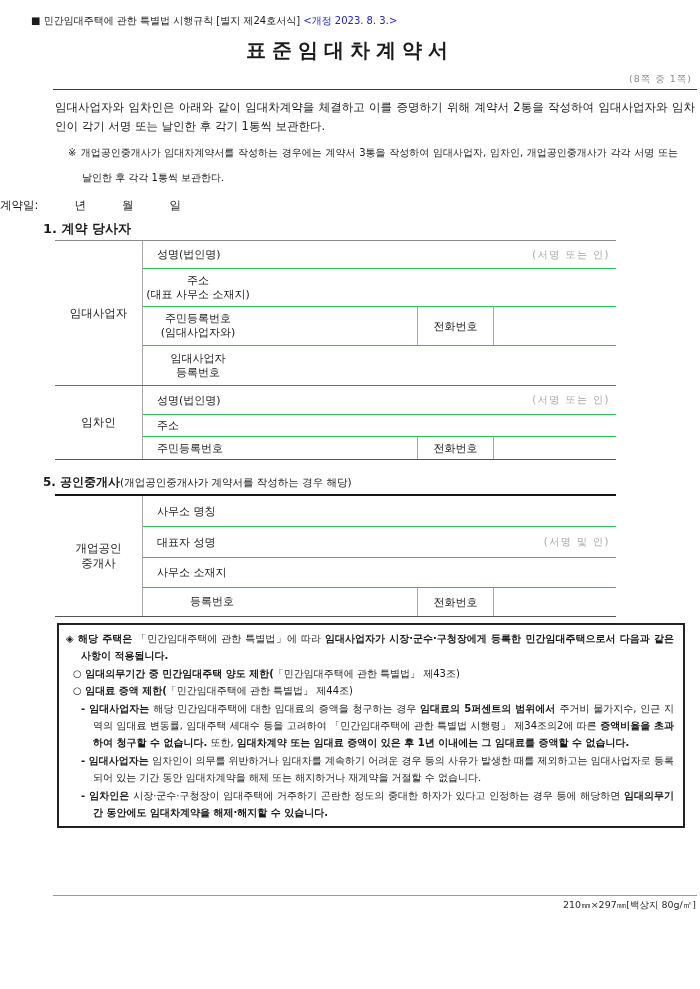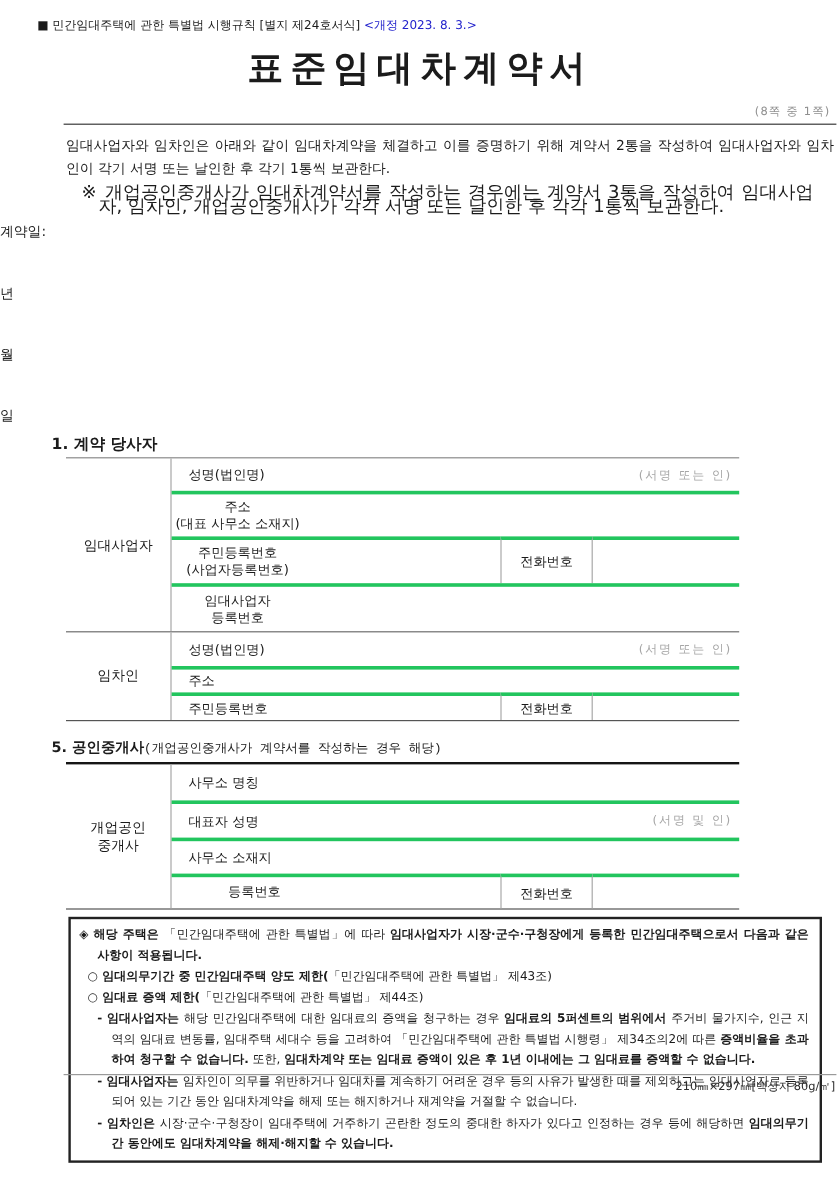--- a/index.html
+++ b/index.html
@@ -3,45 +3,45 @@
 <meta charset="utf-8">
 <style>
   html,body { margin:0; padding:0; background:#fff; }
   .page {
     width:700px; height:989px; position:relative; background:#ffffff;
     color:#1b1b1b; font-family:"DejaVu Sans","Liberation Sans",sans-serif;
     overflow:hidden;
   }
   .hdr { margin:14px 0 0 31px; font-size:10px; white-space:nowrap; }
   .hdr .blue { color:#2222cc; }
-  .title { margin-top:9px; text-align:center; font-size:30px; font-weight:bold; letter-spacing:6px; }
+  .title { margin-top:9px; text-align:center; font-size:20px; font-weight:bold; letter-spacing:6px; }
   .page-ind { margin:9px 8px 0 0; text-align:right; font-size:9.5px; color:#8f8f8f; letter-spacing:1px; }
   .rule-top { margin:3px 0 0 53px; width:644px; border-top:1.5px solid #3a3a3a; }
   .intro { margin:8px 0 0 55px; width:640px; font-size:11.5px; line-height:19px; text-align:justify; }
-  .note  { margin:4px 0 0 68px; width:596px; font-size:15px; line-height:12px;
+  .note  { margin:4px 0 0 68px; width:596px; font-size:10px; line-height:25px;
            padding-left:14px; text-indent:-14px; text-align:justify; }
-  .date-row { margin:8px 51px 0 0; display:flex; justify-content:flex-start; gap:36px; font-size:11.5px;flex-direction:column; }
+  .date-row { margin:8px 51px 0 0; display:flex; justify-content:flex-start; gap:36px; font-size:11.5px; }
   .h1 { margin:7px 0 2px 43px; font-size:13px; font-weight:bold; }
   .h2 { margin:14px 0 3px 43px; font-size:12px; }
   .h2 .bold { font-weight:bold; }
-  .h2 .paren { font-size:10.5px;font-family:Liberation Mono, monospace; }
+  .h2 .paren { font-size:10.5px; }
 
   .grid { margin-left:55px; display:grid; width:561px; font-size:11px;
           grid-template-columns:88px 274px 77px 122px; }
   .lessor { grid-template-rows:27px 38px 39px 40px; border-top:1px solid #8a8a8a; }
   .lessee { grid-template-rows:28px 22px 23px; border-top:1px solid #6e6e6e; border-bottom:1.5px solid #555; }
   .agent  { grid-template-rows:30px 31px 30px 29px; border-top:2px solid #151515; border-bottom:1.5px solid #555; }
 
   .gl { grid-column:1; display:flex; flex-direction:column; align-items:center; justify-content:center;
         text-align:center; border-right:1px solid #a8a8a8; font-size:11.5px; line-height:15px; }
   .lessor .gl { grid-row:1/5; } .lessee .gl { grid-row:1/4; } .agent .gl { grid-row:1/5; }
 
   .r1{grid-row:1} .r2{grid-row:2} .r3{grid-row:3} .r4{grid-row:4}
   .c2{grid-column:2} .c3{grid-column:3} .c4{grid-column:4} .span{grid-column:2/5}
-  .bt { border-top:3px solid #22c55e; }
+  .bt { border-top:1px solid #22c55e; }
   .fc { position:relative; display:flex; align-items:center; padding-left:14px; }
   .fc.ctr { padding-left:0; }
   .lbl2 { width:110px; text-align:center; line-height:14px; }
   .sign { position:absolute; right:6px; top:50%; transform:translateY(-50%);
           color:#a6a6a6; font-size:10px; letter-spacing:1.5px; white-space:nowrap; }
   .tl { display:flex; align-items:center; justify-content:center;
         border-left:1px solid #a8a8a8; border-right:1px solid #a8a8a8; }
   .tv { }
 
   .notice { margin:6px 0 0 57px; width:628px; box-sizing:border-box;
@@ -95,21 +95,21 @@
     <div class="fc span r2 bt ctr">
       <div class="lbl2">
         <div>주소</div>
         <div>(대표 사무소 소재지)</div>
       </div>
     </div>
 
     <div class="fc c2 r3 bt ctr">
       <div class="lbl2">
         <div>주민등록번호</div>
-        <div>(사업자등록번호)</div>
+        <div>(임대사업자와)</div>
       </div>
     </div>
     <div class="tl c3 r3 bt">전화번호</div>
     <div class="tv c4 r3 bt"></div>
 
     <div class="fc span r4 bt ctr">
       <div class="lbl2">
         <div>임대사업자</div>
         <div>등록번호</div>
       </div>

